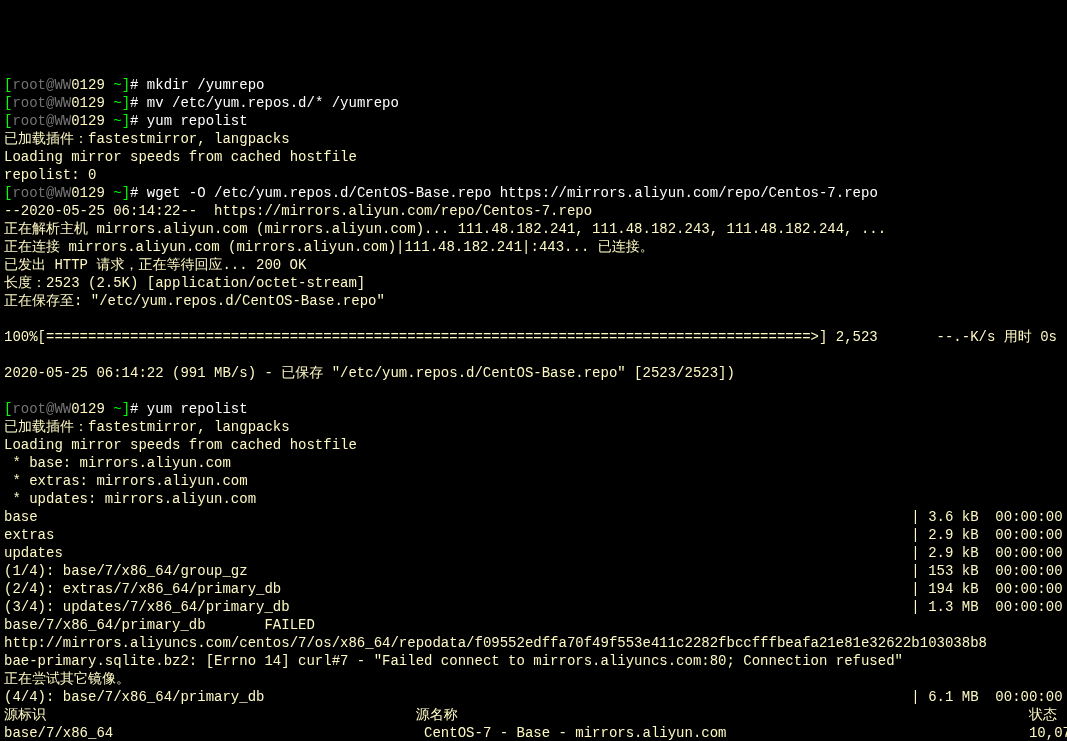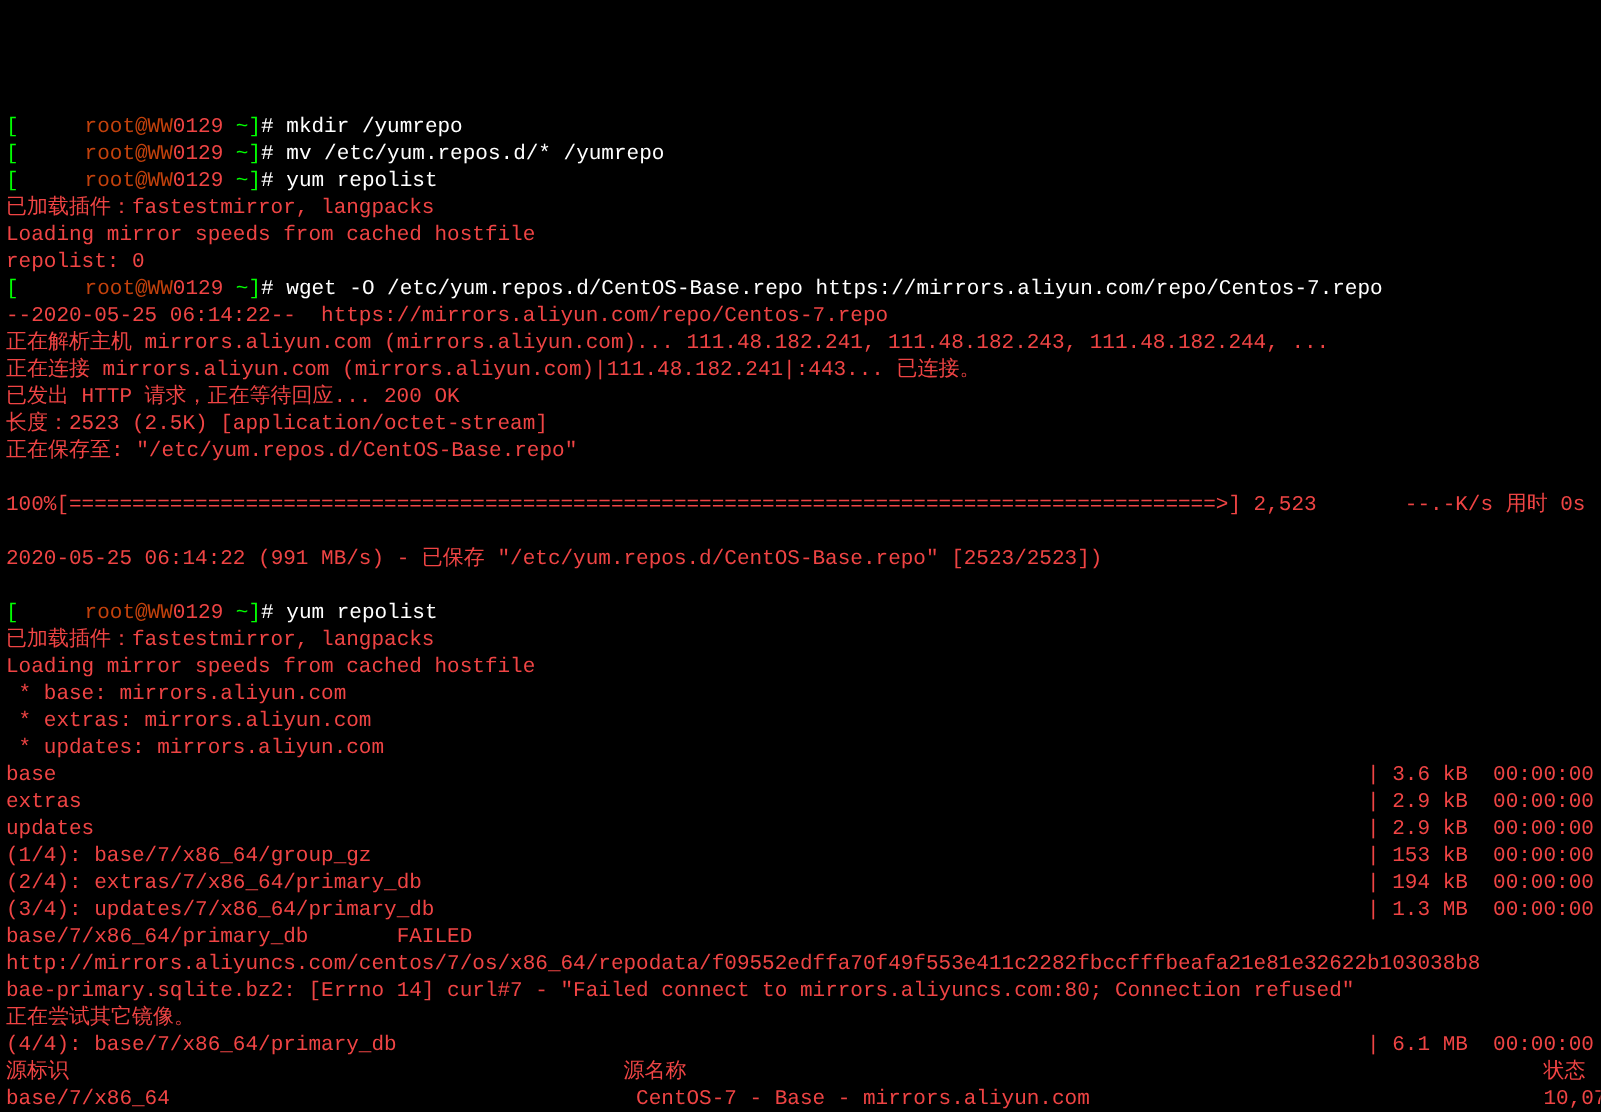--- a/index.html
+++ b/index.html
@@ -19,31 +19,30 @@
       white-space: pre;
       overflow: hidden;
     }
     .line {
       display: block;
     }
     .prompt-bracket {
       color: #00ff00;
     }
     .prompt-user {
-      color: #c2410c;
-      margin-left: 44px;
+      color: #737373;
     }
     .prompt-tilde {
       color: #00ff00;
     }
     .cmd {
       color: #ffffff;
     }
     .output {
-      color: #ef4444;
+      color: #fef9c3;
     }
   </style>
 </head>
 <body>
 
 
 
 <div id="terminal"><span class="line"><span class="prompt-bracket">[</span><span class="prompt-user">root@WW</span><span class="output">0129 </span><span class="prompt-tilde">~</span><span class="prompt-bracket">]</span><span class="cmd"># </span><span class="cmd">mkdir /yumrepo</span></span><span class="line"><span class="prompt-bracket">[</span><span class="prompt-user">root@WW</span><span class="output">0129 </span><span class="prompt-tilde">~</span><span class="prompt-bracket">]</span><span class="cmd"># </span><span class="cmd">mv /etc/yum.repos.d/* /yumrepo</span></span><span class="line"><span class="prompt-bracket">[</span><span class="prompt-user">root@WW</span><span class="output">0129 </span><span class="prompt-tilde">~</span><span class="prompt-bracket">]</span><span class="cmd"># </span><span class="cmd">yum repolist</span></span><span class="line output">已加载插件：fastestmirror, langpacks</span><span class="line output">Loading mirror speeds from cached hostfile</span><span class="line output">repolist: 0</span><span class="line"><span class="prompt-bracket">[</span><span class="prompt-user">root@WW</span><span class="output">0129 </span><span class="prompt-tilde">~</span><span class="prompt-bracket">]</span><span class="cmd"># </span><span class="cmd">wget -O /etc/yum.repos.d/CentOS-Base.repo https://mirrors.aliyun.com/repo/Centos-7.repo</span></span><span class="line output">--2020-05-25 06:14:22--  https://mirrors.aliyun.com/repo/Centos-7.repo</span><span class="line output">正在解析主机 mirrors.aliyun.com (mirrors.aliyun.com)... 111.48.182.241, 111.48.182.243, 111.48.182.244, ...</span><span class="line output">正在连接 mirrors.aliyun.com (mirrors.aliyun.com)|111.48.182.241|:443... 已连接。</span><span class="line output">已发出 HTTP 请求，正在等待回应... 200 OK</span><span class="line output">长度：2523 (2.5K) [application/octet-stream]</span><span class="line output">正在保存至: "/etc/yum.repos.d/CentOS-Base.repo"</span><span class="line output"> </span><span class="line output">100%[===========================================================================================&gt;] 2,523       --.-K/s 用时 0s</span><span class="line output"> </span><span class="line output">2020-05-25 06:14:22 (991 MB/s) - 已保存 "/etc/yum.repos.d/CentOS-Base.repo" [2523/2523])</span><span class="line output"> </span><span class="line"><span class="prompt-bracket">[</span><span class="prompt-user">root@WW</span><span class="output">0129 </span><span class="prompt-tilde">~</span><span class="prompt-bracket">]</span><span class="cmd"># </span><span class="cmd">yum repolist</span></span><span class="line output">已加载插件：fastestmirror, langpacks</span><span class="line output">Loading mirror speeds from cached hostfile</span><span class="line output"> * base: mirrors.aliyun.com</span><span class="line output"> * extras: mirrors.aliyun.com</span><span class="line output"> * updates: mirrors.aliyun.com</span><span class="line output">base                                                                                                        | 3.6 kB  00:00:00</span><span class="line output">extras                                                                                                      | 2.9 kB  00:00:00</span><span class="line output">updates                                                                                                     | 2.9 kB  00:00:00</span><span class="line output">(1/4): base/7/x86_64/group_gz                                                                               | 153 kB  00:00:00</span><span class="line output">(2/4): extras/7/x86_64/primary_db                                                                           | 194 kB  00:00:00</span><span class="line output">(3/4): updates/7/x86_64/primary_db                                                                          | 1.3 MB  00:00:00</span><span class="line output">base/7/x86_64/primary_db       FAILED</span><span class="line output">http://mirrors.aliyuncs.com/centos/7/os/x86_64/repodata/f09552edffa70f49f553e411c2282fbccfffbeafa21e81e32622b103038b8</span><span class="line output">bae-primary.sqlite.bz2: [Errno 14] curl#7 - "Failed connect to mirrors.aliyuncs.com:80; Connection refused"</span><span class="line output">正在尝试其它镜像。</span><span class="line output">(4/4): base/7/x86_64/primary_db                                                                             | 6.1 MB  00:00:00</span><span class="line output">源标识                                            源名称                                                                    状态</span><span class="line output">base/7/x86_64                                     CentOS-7 - Base - mirrors.aliyun.com                                    10,070</span></div>
 
 

